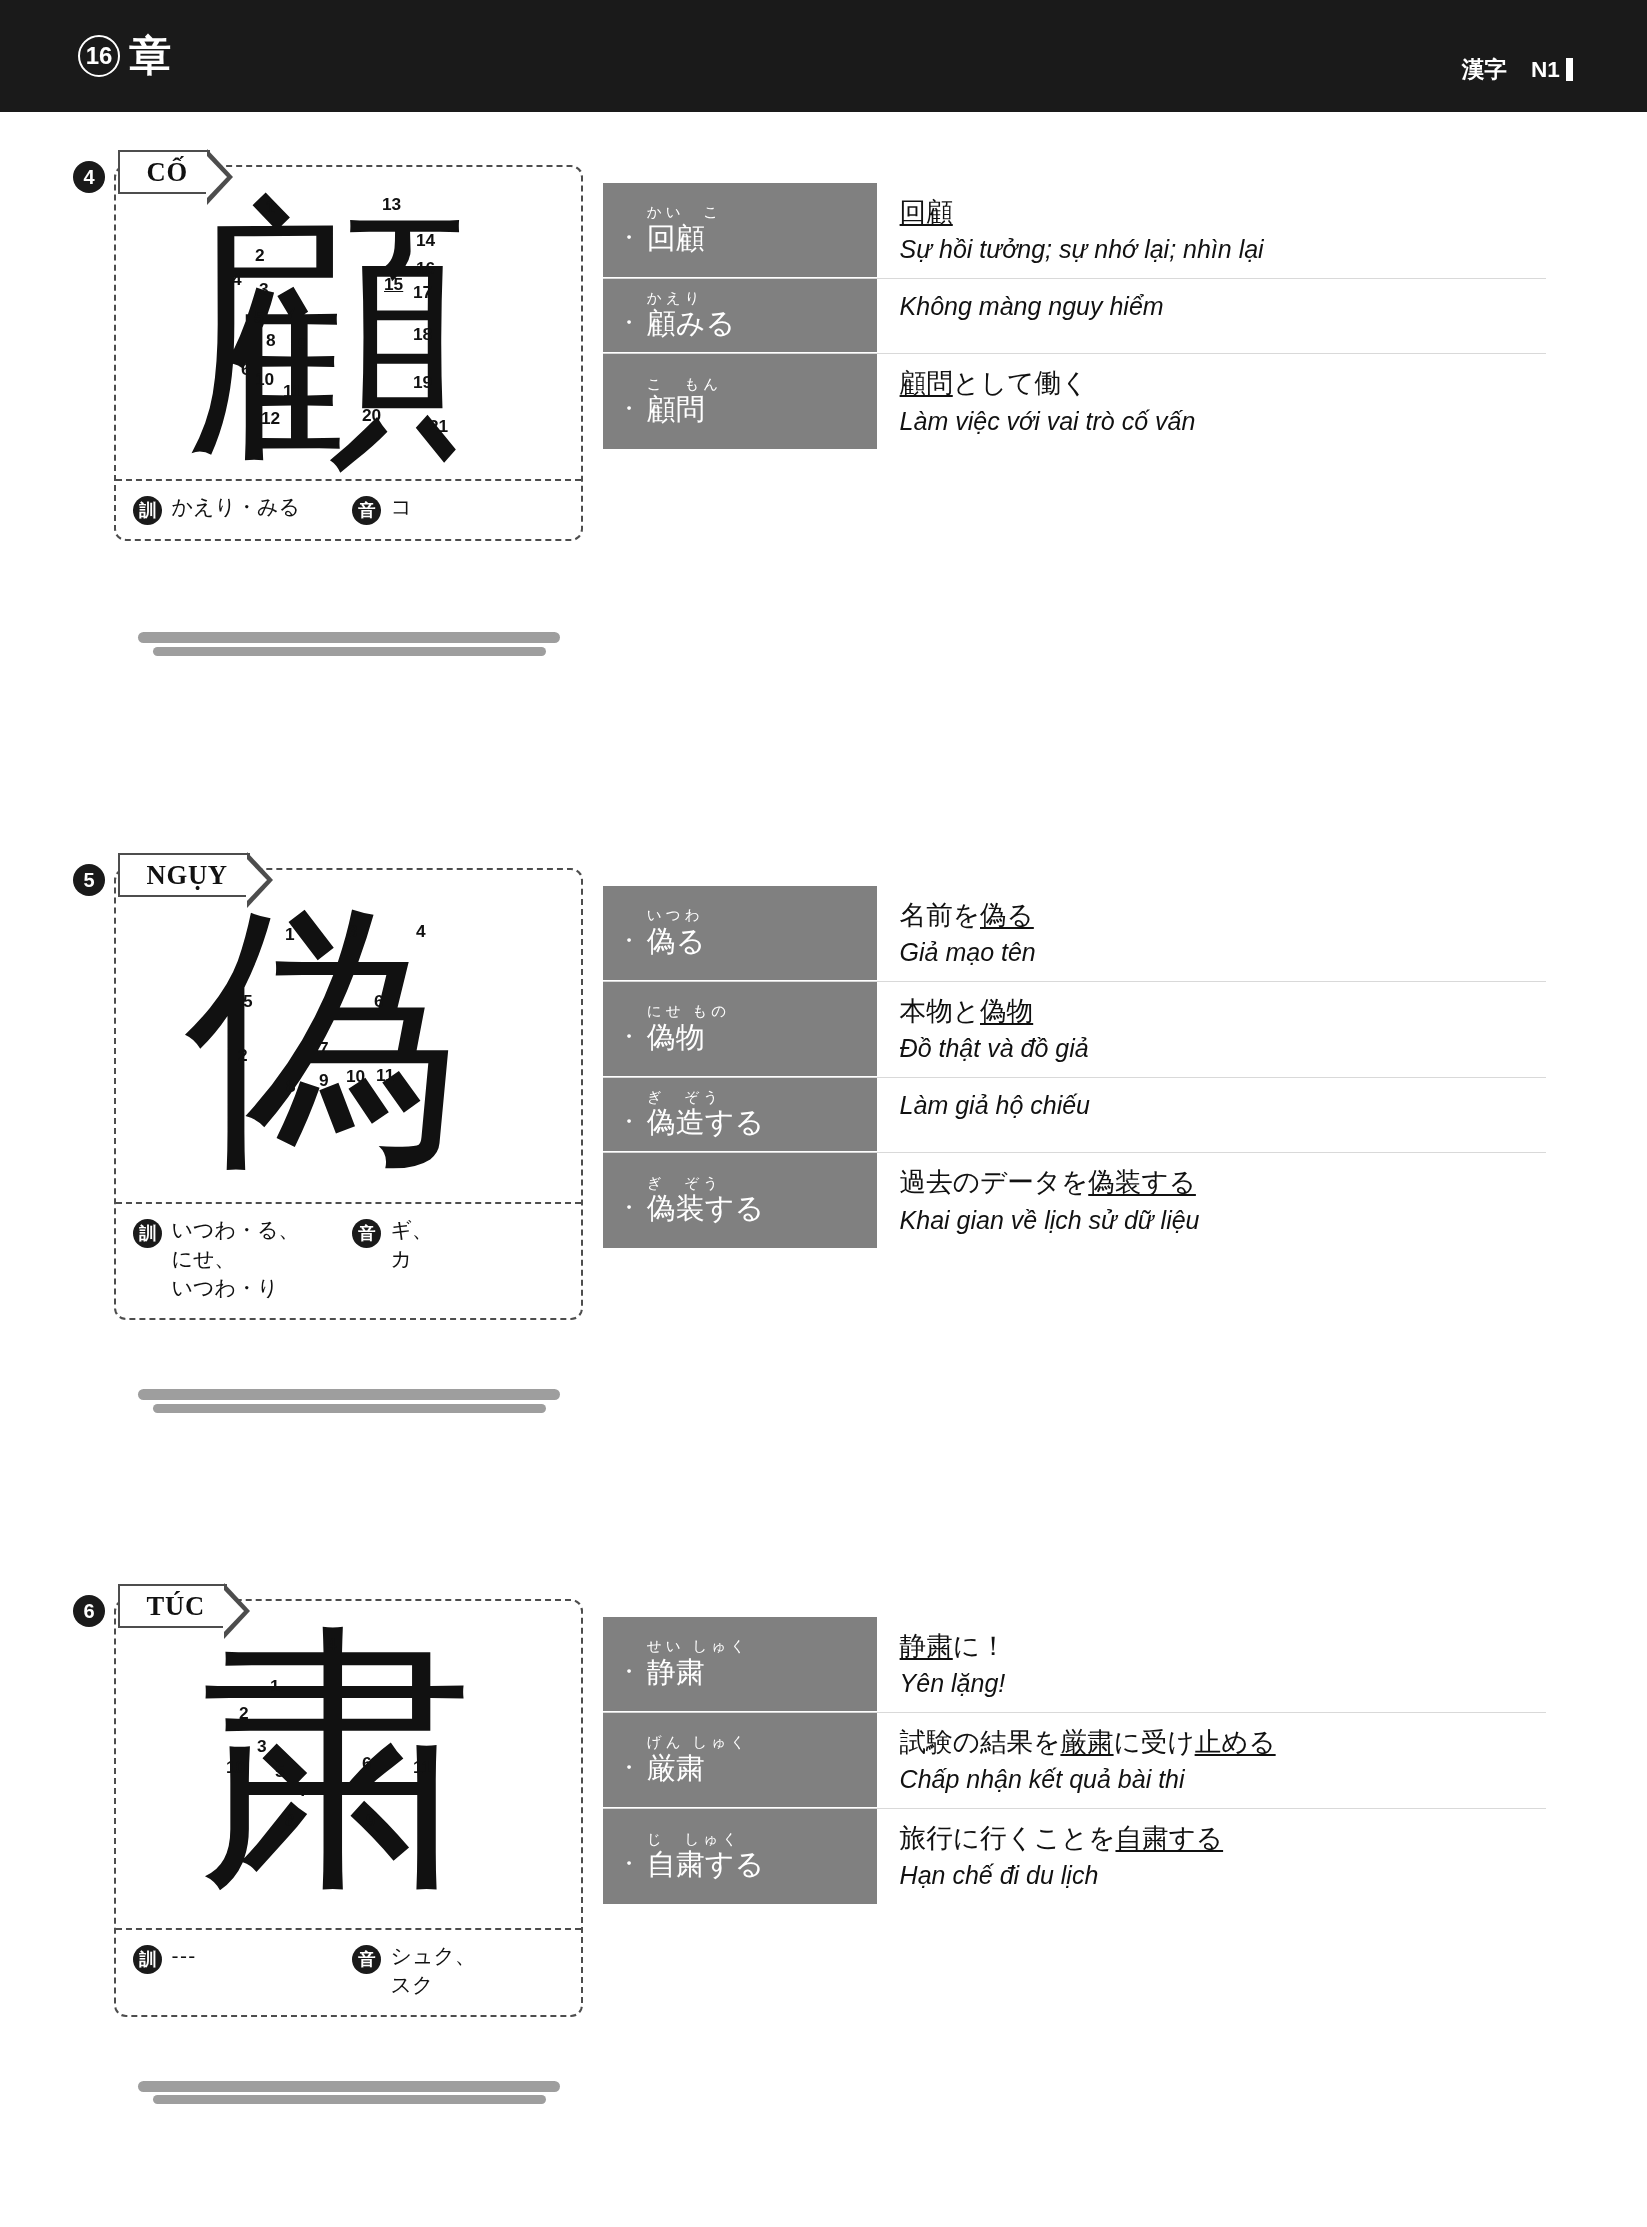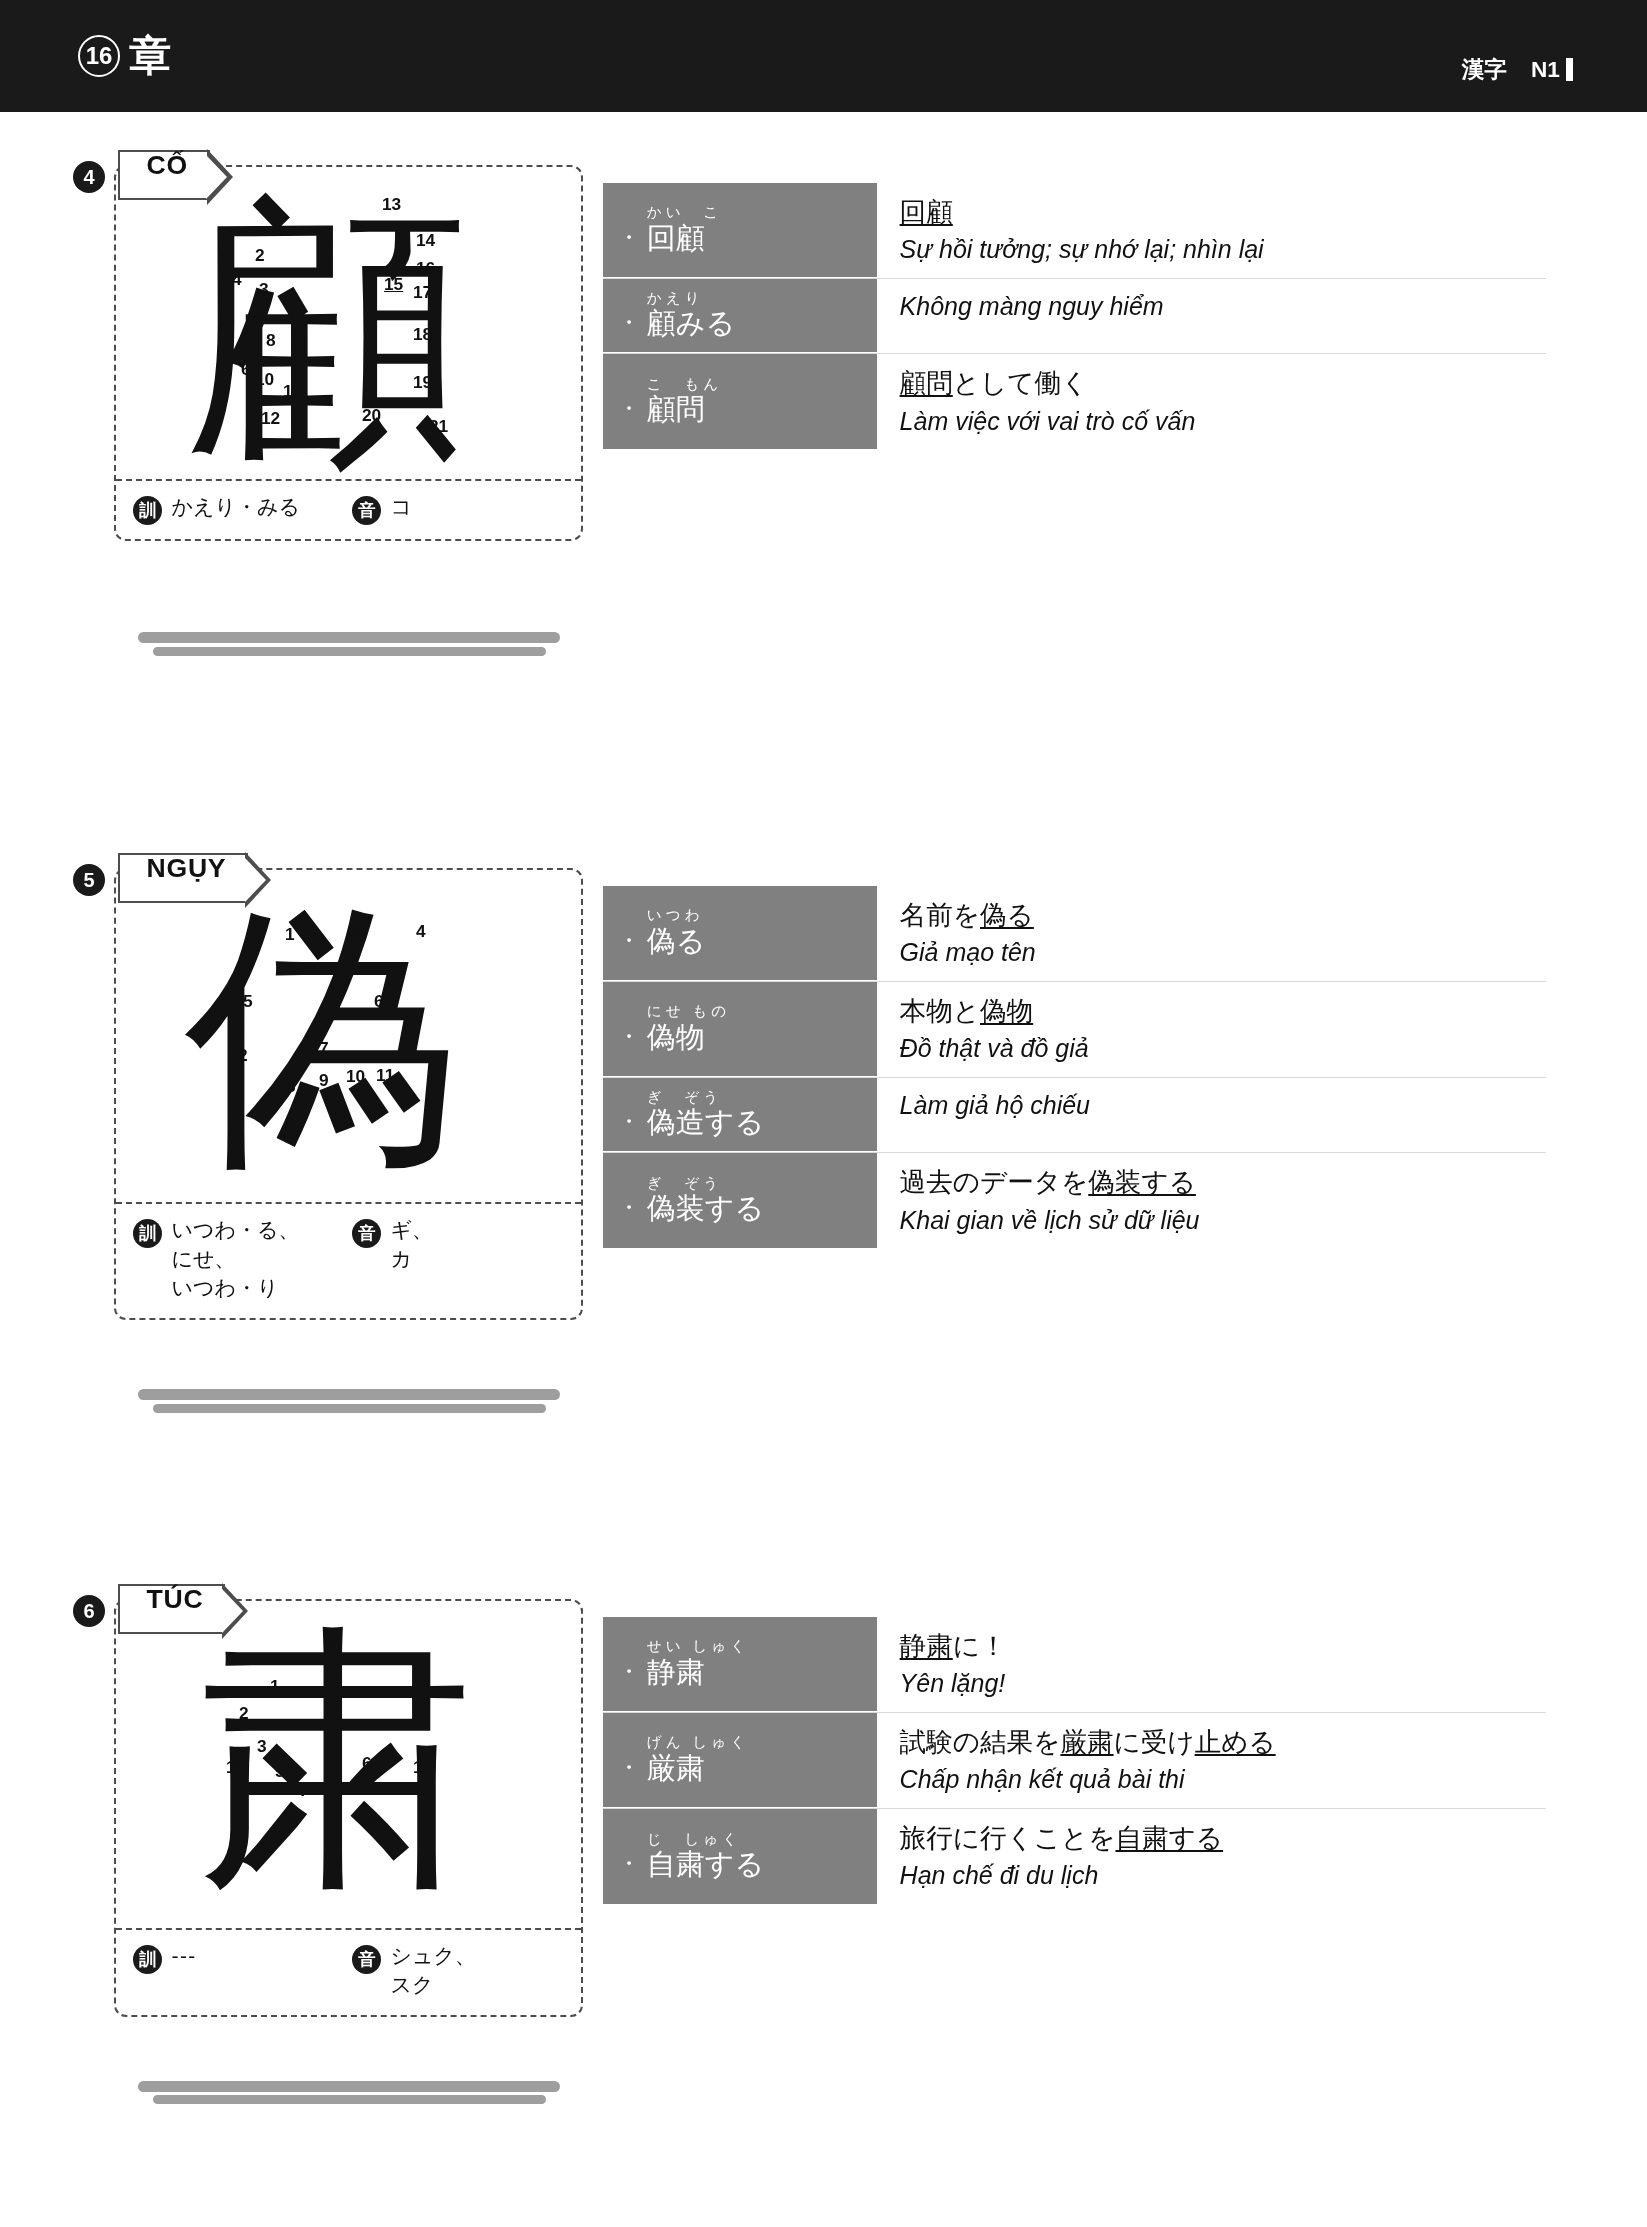--- a/index.html
+++ b/index.html
@@ -106,27 +106,28 @@
   .card-shadow1, .card-shadow2 {
     position: absolute;
     background: #9e9e9e;
     border-radius: 6.6px;
   }
 
   
   .viet-tag {
     position: absolute;
     left: 118px;
-    height: 50px;
+    height: 44px;
     background: #ffffff;
     border: 2.7px solid #4d4d4d;
     box-sizing: border-box;
     display: flex;
-    align-items: flex-start;
+    align-items: center;
     z-index: 5;
+    font-family: Liberation Serif, serif;
   }
   .viet-tag-body {
     padding: 0 20px 0 26.6px;
     font-size: 26.6px;
     font-weight: bold;
     letter-spacing: 0.7px;
     white-space: nowrap;
     line-height: 1;
   }
   .viet-tag-point {

